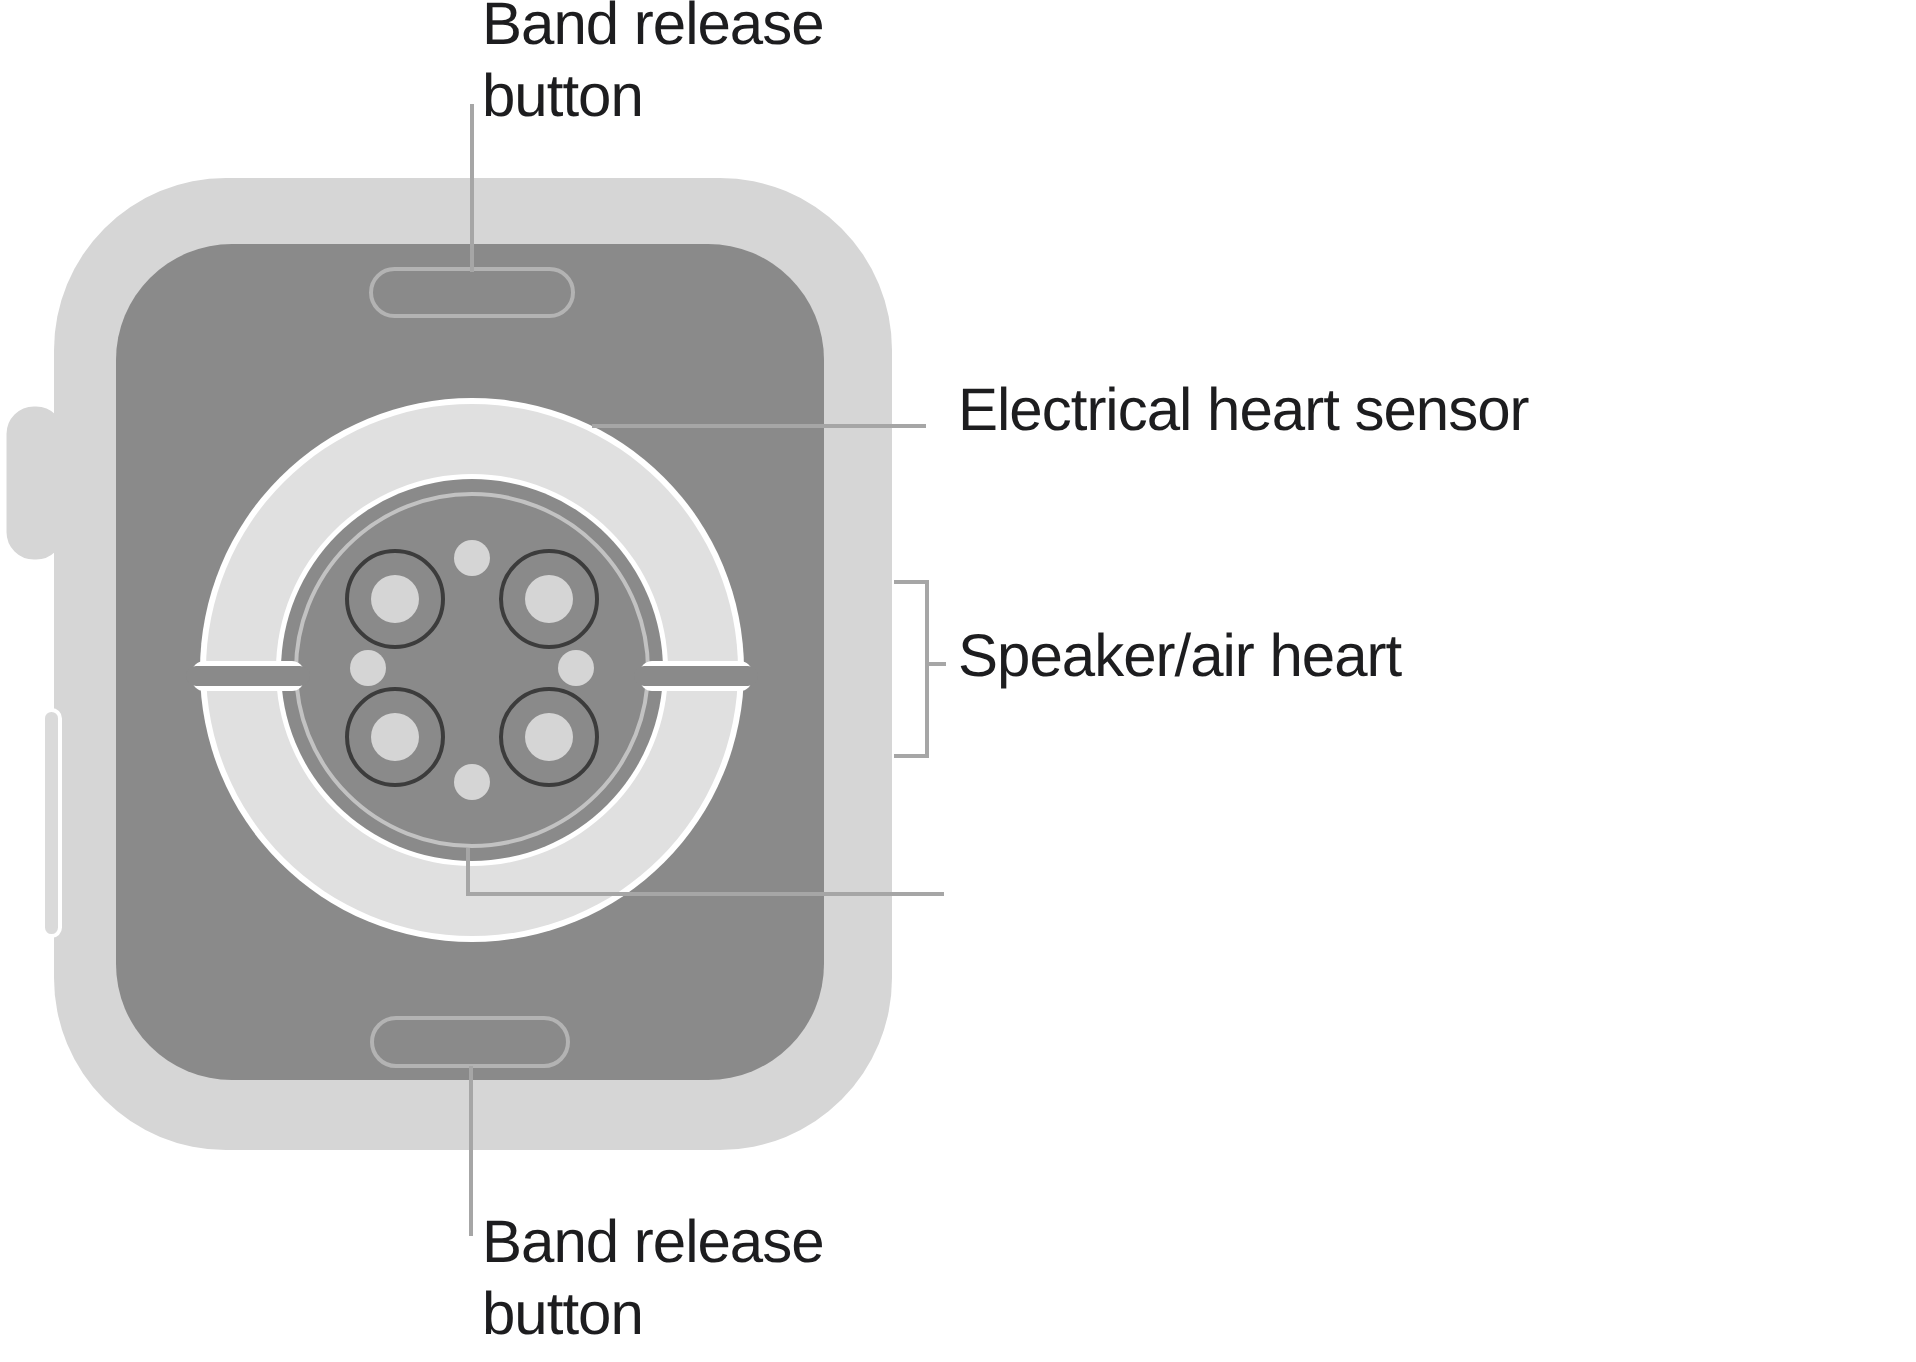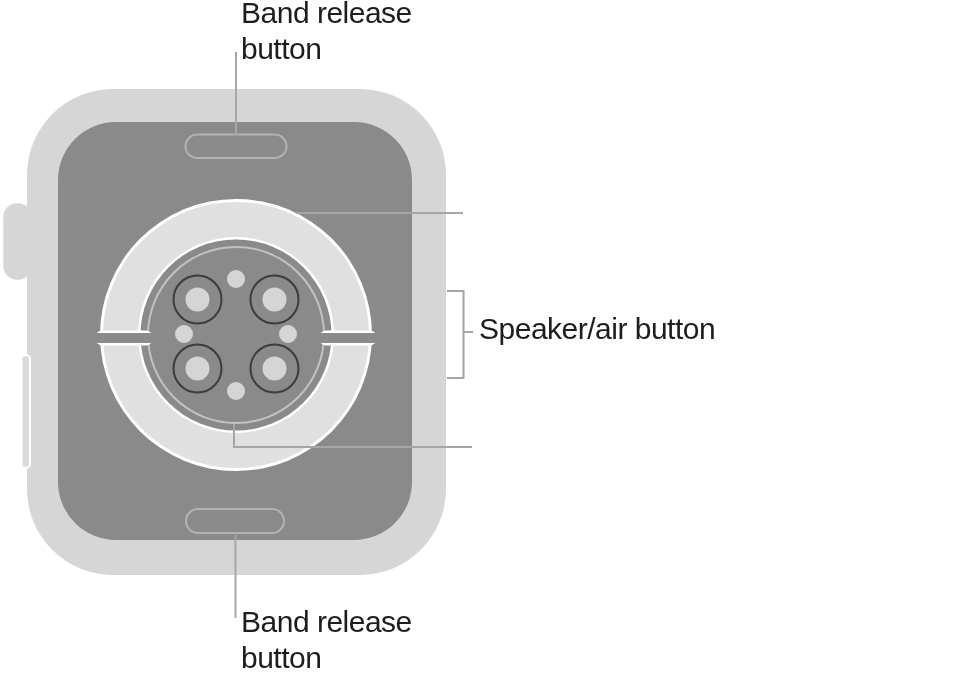--- a/index.html
+++ b/index.html
@@ -103,19 +103,20 @@
         <path d="M463.5 332 H473"></path>
       </g>
       <path d="M234 424 V447 H472"></path>
       <path d="M235.5 533 V618"></path>
     </g>
   </svg>
 
   <div class="label" style="left:241px; top:-5px;">Band release
 button</div>
 
+  <div class="label" style="left:479px; top:188px;">Electrical heart sensor</div>
 
-  <div class="label" style="left:479px; top:311px;">Speaker/air button</div>
+  <div class="label" style="left:479px; top:311px;">Speaker/air heart</div>
 
 
   <div class="label" style="left:241px; top:604px;">Band release
 button</div>
 </div>
 
 </body></html>

